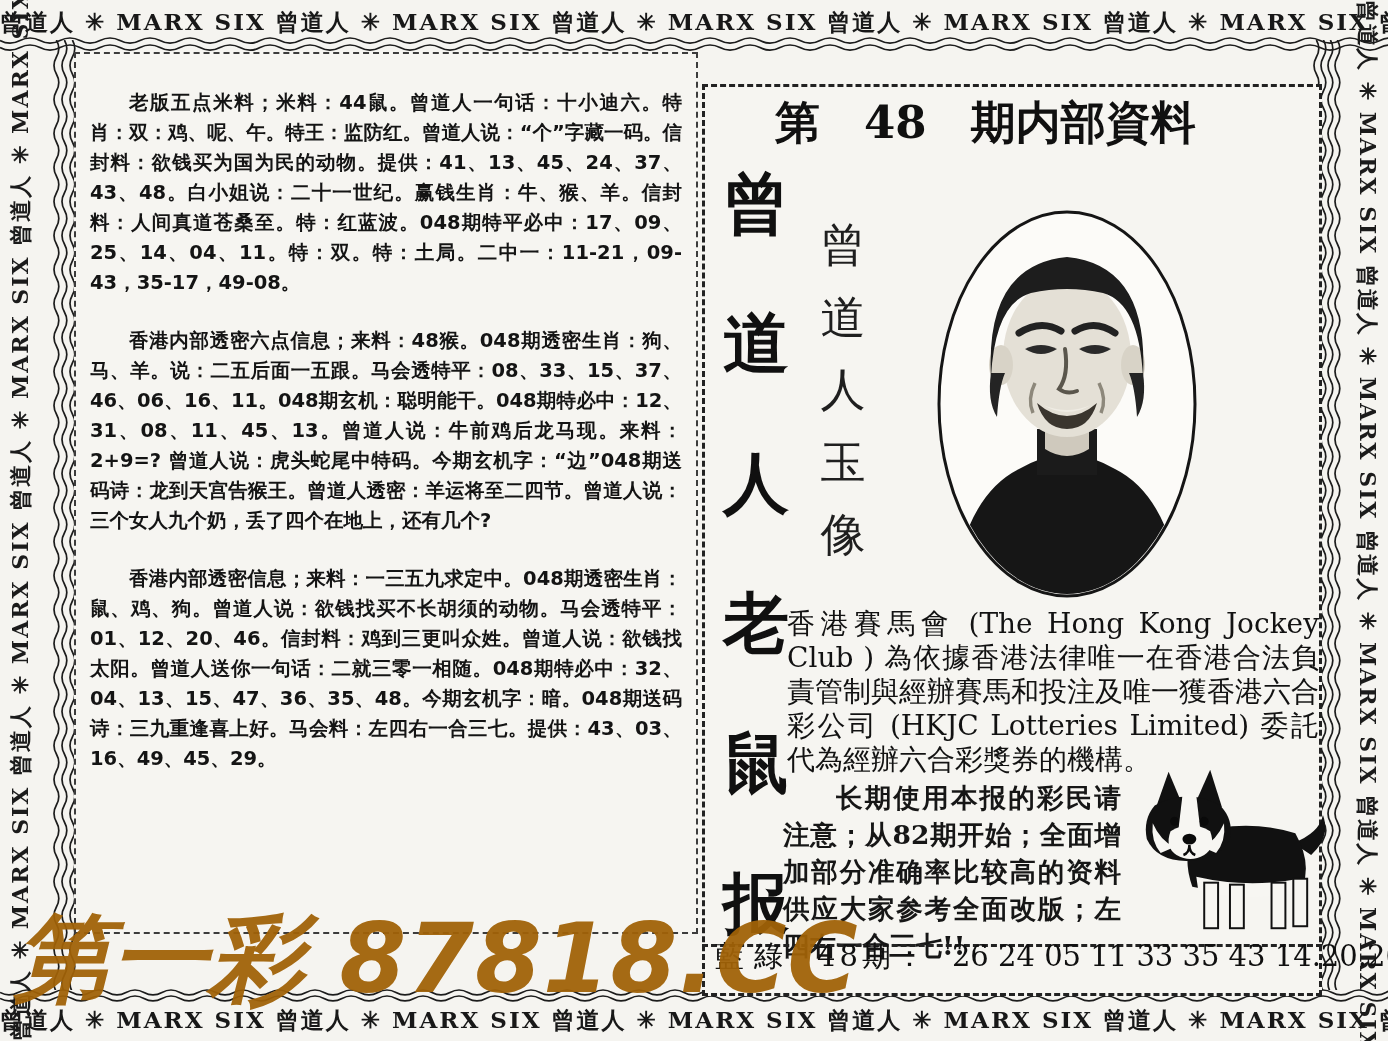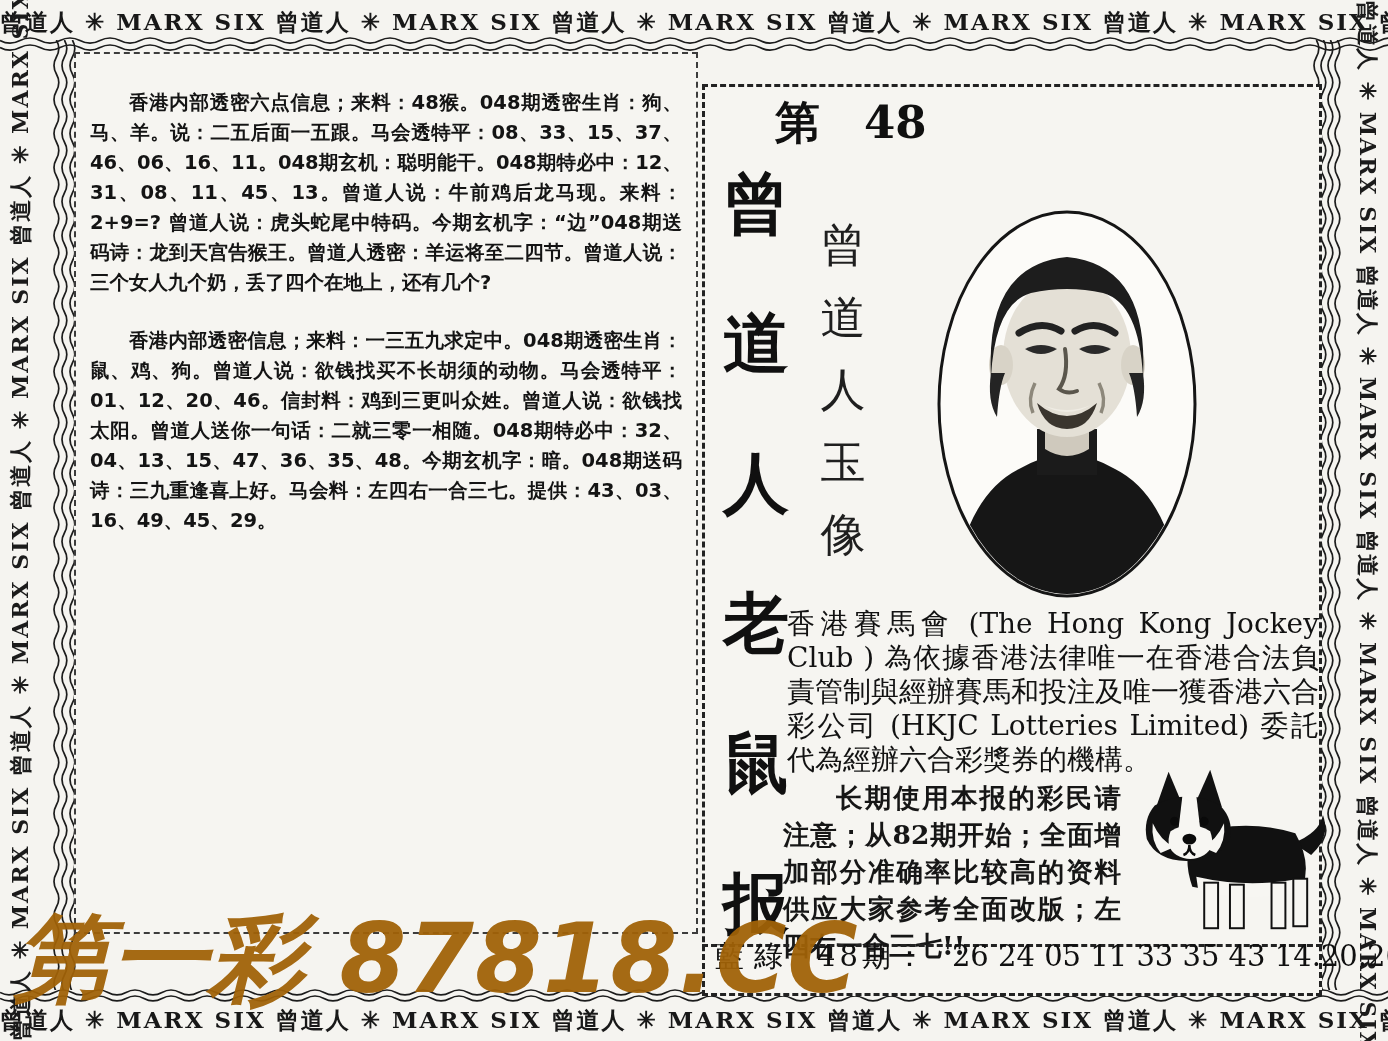--- a/index.html
+++ b/index.html
@@ -90,30 +90,32 @@
       <path d="M 20.4 0 Q 25.2 8.5 20.4 17 Q 15.599999999999998 25.5 20.4 34 Q 25.2 42.5 20.4 51 Q 15.599999999999998 59.5 20.4 68 Q 25.2 76.5 20.4 85 Q 15.599999999999998 93.5 20.4 102 Q 25.2 110.5 20.4 119 Q 15.599999999999998 127.5 20.4 136 Q 25.2 144.5 20.4 153 Q 15.599999999999998 161.5 20.4 170 Q 25.2 178.5 20.4 187 Q 15.599999999999998 195.5 20.4 204 Q 25.2 212.5 20.4 221 Q 15.599999999999998 229.5 20.4 238 Q 25.2 246.5 20.4 255 Q 15.599999999999998 263.5 20.4 272 Q 25.2 280.5 20.4 289 Q 15.599999999999998 297.5 20.4 306 Q 25.2 314.5 20.4 323 Q 15.599999999999998 331.5 20.4 340 Q 25.2 348.5 20.4 357 Q 15.599999999999998 365.5 20.4 374 Q 25.2 382.5 20.4 391 Q 15.599999999999998 399.5 20.4 408 Q 25.2 416.5 20.4 425 Q 15.599999999999998 433.5 20.4 442 Q 25.2 450.5 20.4 459 Q 15.599999999999998 467.5 20.4 476 Q 25.2 484.5 20.4 493 Q 15.599999999999998 501.5 20.4 510 Q 25.2 518.5 20.4 527 Q 15.599999999999998 535.5 20.4 544 Q 25.2 552.5 20.4 561 Q 15.599999999999998 569.5 20.4 578 Q 25.2 586.5 20.4 595 Q 15.599999999999998 603.5 20.4 612 Q 25.2 620.5 20.4 629 Q 15.599999999999998 637.5 20.4 646 Q 25.2 654.5 20.4 663 Q 15.599999999999998 671.5 20.4 680 Q 25.2 688.5 20.4 697 Q 15.599999999999998 705.5 20.4 714 Q 25.2 722.5 20.4 731 Q 15.599999999999998 739.5 20.4 748 Q 25.2 756.5 20.4 765 Q 15.599999999999998 773.5 20.4 782 Q 25.2 790.5 20.4 799 Q 15.599999999999998 807.5 20.4 816 Q 25.2 824.5 20.4 833 Q 15.599999999999998 841.5 20.4 850 Q 25.2 858.5 20.4 867 Q 15.599999999999998 875.5 20.4 884 Q 25.2 892.5 20.4 901 Q 15.599999999999998 909.5 20.4 918 Q 25.2 926.5 20.4 935 Q 15.599999999999998 943.5 20.4 952" fill="none" stroke="#1c1c1c" stroke-width="1.7"></path>
     </svg>
   <svg class="wave wave-right" width="30" height="950">
       <path d="M 4.4 0 Q 9.2 8.5 4.4 17 Q -0.39999999999999947 25.5 4.4 34 Q 9.2 42.5 4.4 51 Q -0.39999999999999947 59.5 4.4 68 Q 9.2 76.5 4.4 85 Q -0.39999999999999947 93.5 4.4 102 Q 9.2 110.5 4.4 119 Q -0.39999999999999947 127.5 4.4 136 Q 9.2 144.5 4.4 153 Q -0.39999999999999947 161.5 4.4 170 Q 9.2 178.5 4.4 187 Q -0.39999999999999947 195.5 4.4 204 Q 9.2 212.5 4.4 221 Q -0.39999999999999947 229.5 4.4 238 Q 9.2 246.5 4.4 255 Q -0.39999999999999947 263.5 4.4 272 Q 9.2 280.5 4.4 289 Q -0.39999999999999947 297.5 4.4 306 Q 9.2 314.5 4.4 323 Q -0.39999999999999947 331.5 4.4 340 Q 9.2 348.5 4.4 357 Q -0.39999999999999947 365.5 4.4 374 Q 9.2 382.5 4.4 391 Q -0.39999999999999947 399.5 4.4 408 Q 9.2 416.5 4.4 425 Q -0.39999999999999947 433.5 4.4 442 Q 9.2 450.5 4.4 459 Q -0.39999999999999947 467.5 4.4 476 Q 9.2 484.5 4.4 493 Q -0.39999999999999947 501.5 4.4 510 Q 9.2 518.5 4.4 527 Q -0.39999999999999947 535.5 4.4 544 Q 9.2 552.5 4.4 561 Q -0.39999999999999947 569.5 4.4 578 Q 9.2 586.5 4.4 595 Q -0.39999999999999947 603.5 4.4 612 Q 9.2 620.5 4.4 629 Q -0.39999999999999947 637.5 4.4 646 Q 9.2 654.5 4.4 663 Q -0.39999999999999947 671.5 4.4 680 Q 9.2 688.5 4.4 697 Q -0.39999999999999947 705.5 4.4 714 Q 9.2 722.5 4.4 731 Q -0.39999999999999947 739.5 4.4 748 Q 9.2 756.5 4.4 765 Q -0.39999999999999947 773.5 4.4 782 Q 9.2 790.5 4.4 799 Q -0.39999999999999947 807.5 4.4 816 Q 9.2 824.5 4.4 833 Q -0.39999999999999947 841.5 4.4 850 Q 9.2 858.5 4.4 867 Q -0.39999999999999947 875.5 4.4 884 Q 9.2 892.5 4.4 901 Q -0.39999999999999947 909.5 4.4 918 Q 9.2 926.5 4.4 935 Q -0.39999999999999947 943.5 4.4 952" fill="none" stroke="#1c1c1c" stroke-width="1.7"></path>
       <path d="M 11.4 0 Q 16.2 8.5 11.4 17 Q 6.6000000000000005 25.5 11.4 34 Q 16.2 42.5 11.4 51 Q 6.6000000000000005 59.5 11.4 68 Q 16.2 76.5 11.4 85 Q 6.6000000000000005 93.5 11.4 102 Q 16.2 110.5 11.4 119 Q 6.6000000000000005 127.5 11.4 136 Q 16.2 144.5 11.4 153 Q 6.6000000000000005 161.5 11.4 170 Q 16.2 178.5 11.4 187 Q 6.6000000000000005 195.5 11.4 204 Q 16.2 212.5 11.4 221 Q 6.6000000000000005 229.5 11.4 238 Q 16.2 246.5 11.4 255 Q 6.6000000000000005 263.5 11.4 272 Q 16.2 280.5 11.4 289 Q 6.6000000000000005 297.5 11.4 306 Q 16.2 314.5 11.4 323 Q 6.6000000000000005 331.5 11.4 340 Q 16.2 348.5 11.4 357 Q 6.6000000000000005 365.5 11.4 374 Q 16.2 382.5 11.4 391 Q 6.6000000000000005 399.5 11.4 408 Q 16.2 416.5 11.4 425 Q 6.6000000000000005 433.5 11.4 442 Q 16.2 450.5 11.4 459 Q 6.6000000000000005 467.5 11.4 476 Q 16.2 484.5 11.4 493 Q 6.6000000000000005 501.5 11.4 510 Q 16.2 518.5 11.4 527 Q 6.6000000000000005 535.5 11.4 544 Q 16.2 552.5 11.4 561 Q 6.6000000000000005 569.5 11.4 578 Q 16.2 586.5 11.4 595 Q 6.6000000000000005 603.5 11.4 612 Q 16.2 620.5 11.4 629 Q 6.6000000000000005 637.5 11.4 646 Q 16.2 654.5 11.4 663 Q 6.6000000000000005 671.5 11.4 680 Q 16.2 688.5 11.4 697 Q 6.6000000000000005 705.5 11.4 714 Q 16.2 722.5 11.4 731 Q 6.6000000000000005 739.5 11.4 748 Q 16.2 756.5 11.4 765 Q 6.6000000000000005 773.5 11.4 782 Q 16.2 790.5 11.4 799 Q 6.6000000000000005 807.5 11.4 816 Q 16.2 824.5 11.4 833 Q 6.6000000000000005 841.5 11.4 850 Q 16.2 858.5 11.4 867 Q 6.6000000000000005 875.5 11.4 884 Q 16.2 892.5 11.4 901 Q 6.6000000000000005 909.5 11.4 918 Q 16.2 926.5 11.4 935 Q 6.6000000000000005 943.5 11.4 952" fill="none" stroke="#1c1c1c" stroke-width="1.7"></path>
       <path d="M 18.4 0 Q 23.2 8.5 18.4 17 Q 13.599999999999998 25.5 18.4 34 Q 23.2 42.5 18.4 51 Q 13.599999999999998 59.5 18.4 68 Q 23.2 76.5 18.4 85 Q 13.599999999999998 93.5 18.4 102 Q 23.2 110.5 18.4 119 Q 13.599999999999998 127.5 18.4 136 Q 23.2 144.5 18.4 153 Q 13.599999999999998 161.5 18.4 170 Q 23.2 178.5 18.4 187 Q 13.599999999999998 195.5 18.4 204 Q 23.2 212.5 18.4 221 Q 13.599999999999998 229.5 18.4 238 Q 23.2 246.5 18.4 255 Q 13.599999999999998 263.5 18.4 272 Q 23.2 280.5 18.4 289 Q 13.599999999999998 297.5 18.4 306 Q 23.2 314.5 18.4 323 Q 13.599999999999998 331.5 18.4 340 Q 23.2 348.5 18.4 357 Q 13.599999999999998 365.5 18.4 374 Q 23.2 382.5 18.4 391 Q 13.599999999999998 399.5 18.4 408 Q 23.2 416.5 18.4 425 Q 13.599999999999998 433.5 18.4 442 Q 23.2 450.5 18.4 459 Q 13.599999999999998 467.5 18.4 476 Q 23.2 484.5 18.4 493 Q 13.599999999999998 501.5 18.4 510 Q 23.2 518.5 18.4 527 Q 13.599999999999998 535.5 18.4 544 Q 23.2 552.5 18.4 561 Q 13.599999999999998 569.5 18.4 578 Q 23.2 586.5 18.4 595 Q 13.599999999999998 603.5 18.4 612 Q 23.2 620.5 18.4 629 Q 13.599999999999998 637.5 18.4 646 Q 23.2 654.5 18.4 663 Q 13.599999999999998 671.5 18.4 680 Q 23.2 688.5 18.4 697 Q 13.599999999999998 705.5 18.4 714 Q 23.2 722.5 18.4 731 Q 13.599999999999998 739.5 18.4 748 Q 23.2 756.5 18.4 765 Q 13.599999999999998 773.5 18.4 782 Q 23.2 790.5 18.4 799 Q 13.599999999999998 807.5 18.4 816 Q 23.2 824.5 18.4 833 Q 13.599999999999998 841.5 18.4 850 Q 23.2 858.5 18.4 867 Q 13.599999999999998 875.5 18.4 884 Q 23.2 892.5 18.4 901 Q 13.599999999999998 909.5 18.4 918 Q 23.2 926.5 18.4 935 Q 13.599999999999998 943.5 18.4 952" fill="none" stroke="#1c1c1c" stroke-width="1.7"></path>
       <path d="M 25.4 0 Q 30.2 8.5 25.4 17 Q 20.599999999999998 25.5 25.4 34 Q 30.2 42.5 25.4 51 Q 20.599999999999998 59.5 25.4 68 Q 30.2 76.5 25.4 85 Q 20.599999999999998 93.5 25.4 102 Q 30.2 110.5 25.4 119 Q 20.599999999999998 127.5 25.4 136 Q 30.2 144.5 25.4 153 Q 20.599999999999998 161.5 25.4 170 Q 30.2 178.5 25.4 187 Q 20.599999999999998 195.5 25.4 204 Q 30.2 212.5 25.4 221 Q 20.599999999999998 229.5 25.4 238 Q 30.2 246.5 25.4 255 Q 20.599999999999998 263.5 25.4 272 Q 30.2 280.5 25.4 289 Q 20.599999999999998 297.5 25.4 306 Q 30.2 314.5 25.4 323 Q 20.599999999999998 331.5 25.4 340 Q 30.2 348.5 25.4 357 Q 20.599999999999998 365.5 25.4 374 Q 30.2 382.5 25.4 391 Q 20.599999999999998 399.5 25.4 408 Q 30.2 416.5 25.4 425 Q 20.599999999999998 433.5 25.4 442 Q 30.2 450.5 25.4 459 Q 20.599999999999998 467.5 25.4 476 Q 30.2 484.5 25.4 493 Q 20.599999999999998 501.5 25.4 510 Q 30.2 518.5 25.4 527 Q 20.599999999999998 535.5 25.4 544 Q 30.2 552.5 25.4 561 Q 20.599999999999998 569.5 25.4 578 Q 30.2 586.5 25.4 595 Q 20.599999999999998 603.5 25.4 612 Q 30.2 620.5 25.4 629 Q 20.599999999999998 637.5 25.4 646 Q 30.2 654.5 25.4 663 Q 20.599999999999998 671.5 25.4 680 Q 30.2 688.5 25.4 697 Q 20.599999999999998 705.5 25.4 714 Q 30.2 722.5 25.4 731 Q 20.599999999999998 739.5 25.4 748 Q 30.2 756.5 25.4 765 Q 20.599999999999998 773.5 25.4 782 Q 30.2 790.5 25.4 799 Q 20.599999999999998 807.5 25.4 816 Q 30.2 824.5 25.4 833 Q 20.599999999999998 841.5 25.4 850 Q 30.2 858.5 25.4 867 Q 20.599999999999998 875.5 25.4 884 Q 30.2 892.5 25.4 901 Q 20.599999999999998 909.5 25.4 918 Q 30.2 926.5 25.4 935 Q 20.599999999999998 943.5 25.4 952" fill="none" stroke="#1c1c1c" stroke-width="1.7"></path>
     </svg>
 
   <section class="left-panel">
+    <p class="lp-para">老版五点米料；米料：44鼠。曾道人一句话：十小迪六。特肖：双：鸡、呢、午。特王：监防红。曾道人说：“个”字藏一码。信封料：欲钱买为国为民的动物。提供：41、13、45、24、37、43、48。白小姐说：二十一世纪。赢钱生肖：牛、猴、羊。信封料：人间真道苍桑至。特：红蓝波。048期特平必中：17、09、25、14、04、11。特：双。特：土局。二中一：11-21，09-43，35-17，49-08。</p>
     <p class="lp-para">香港内部透密六点信息；来料：48猴。048期透密生肖：狗、马、羊。说：二五后面一五跟。马会透特平：08、33、15、37、46、06、16、11。048期玄机：聪明能干。048期特必中：12、31、08、11、45、13。曾道人说：牛前鸡后龙马现。来料：2+9=? 曾道人说：虎头蛇尾中特码。今期玄机字：“边”048期送码诗：龙到天宫告猴王。曾道人透密：羊运将至二四节。曾道人说：三个女人九个奶，丢了四个在地上，还有几个?</p>
     <p class="lp-para">香港内部透密信息；来料：一三五九求定中。048期透密生肖：鼠、鸡、狗。曾道人说：欲钱找买不长胡须的动物。马会透特平：01、12、20、46。信封料：鸡到三更叫众姓。曾道人说：欲钱找太阳。曾道人送你一句话：二就三零一相随。048期特必中：32、04、13、15、47、36、35、48。今期玄机字：暗。048期送码诗：三九重逢喜上好。马会料：左四右一合三七。提供：43、03、16、49、45、29。</p>
 
   </section>
 
   <section class="right-panel">
 
     <div class="rp-title">
       <span>第</span>
       <span>48</span>
+      <span>期内部資料</span>
     </div>
 
 
     <div class="rp-vert-title">
         <span>曾</span>
         <span>道</span>
         <span>人</span>
         <span>老</span>
         <span>鼠</span>
         <span>报</span>

